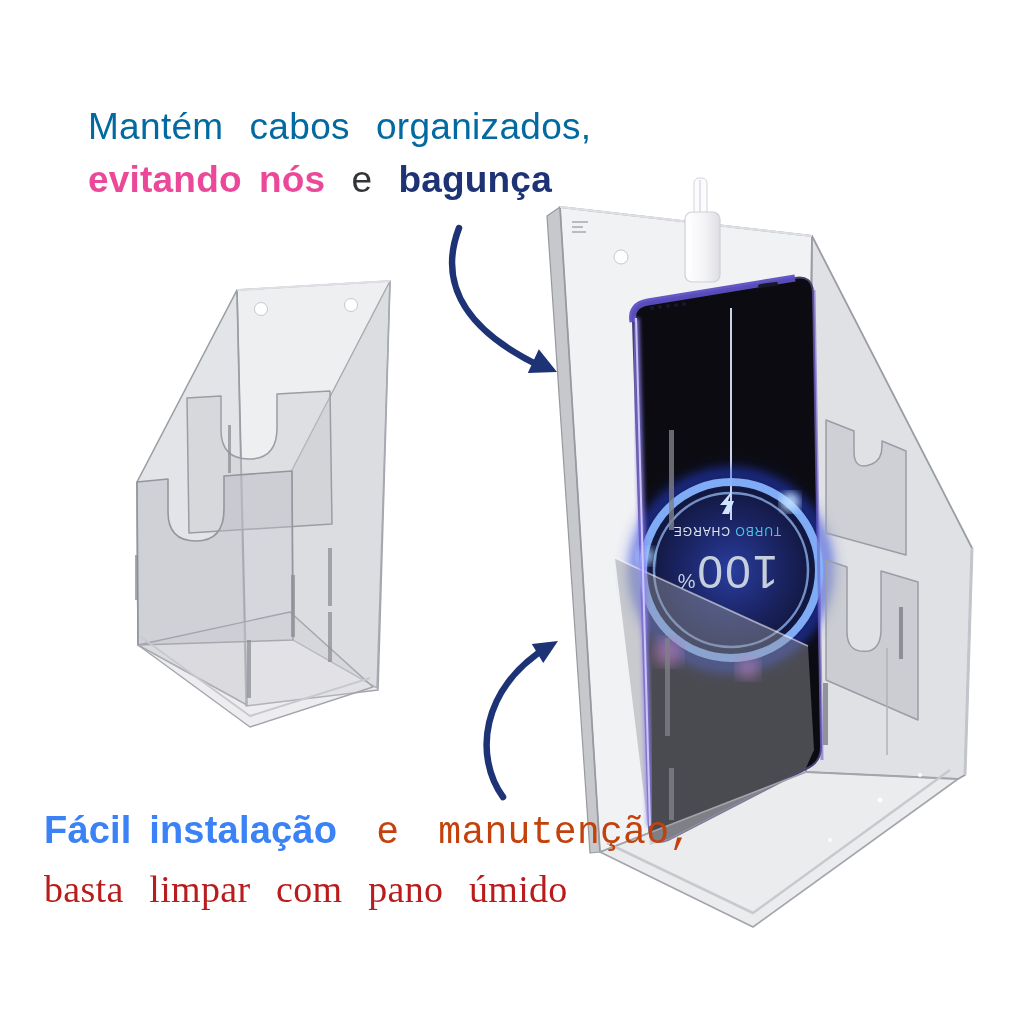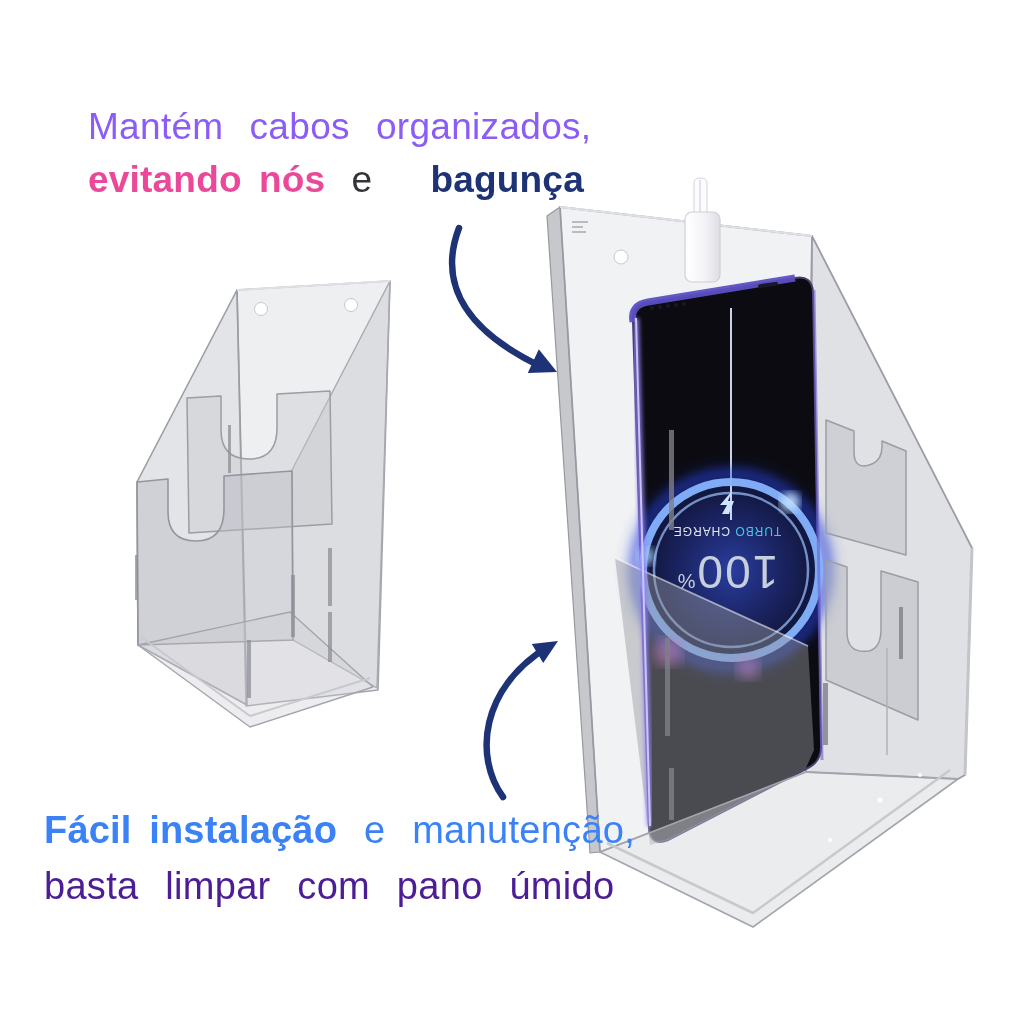--- a/index.html
+++ b/index.html
@@ -170,29 +170,29 @@
       <polygon points="557,372 527.8,373.0 538.8,349.3" fill="#1e3376"></polygon>
     </g>
     <g>
       <path d="M503,797 C474,757 480,688 549,646" fill="none" stroke-width="6.5" stroke-linecap="round" stroke="#1e3376"></path>
       <polygon points="558,641 543.2,662.9 531.8,644.1" fill="#1e3376"></polygon>
     </g>
   </svg>
 
   <div class="caption cap-top">
     <div>
-      <span class="reg" style="color: #8b5cf6;">Mantém cabos organizados,</span>
+      <span class="reg" style="color: #0369a1;">Mantém cabos organizados,</span>
     </div>
     <div>
-      <span class="bld" style="color: #ec4899;">evitando nós</span><span class="reg" style="color: rgb(51, 52, 55);"> e </span><span class="bld" style="color: rgb(30, 51, 118); margin-left: 32px;">bagunça</span>
+      <span class="bld" style="color: #ec4899;">evitando nós</span><span class="reg" style="color: rgb(51, 52, 55);"> e </span><span class="bld" style="color: rgb(30, 51, 118);">bagunça</span>
     </div>
   </div>
 
   <div class="caption cap-bottom">
     <div>
-      <span class="bld" style="color: #3b82f6;">Fácil instalação</span><span class="reg" style="color: #3b82f6;"> e manutenção,</span>
+      <span class="bld" style="color: #3b82f6;">Fácil instalação</span><span class="reg" style="color: #c2410c; font-family: Liberation Mono, monospace;"> e manutenção,</span>
     </div>
     <div>
-      <span class="reg" style="color: #4c1d95;">basta limpar com pano úmido</span>
+      <span class="reg" style="color: #b91c1c; font-family: Liberation Serif, serif;">basta limpar com pano úmido</span>
     </div>
   </div>
 
 </div>
 
 </body></html>

